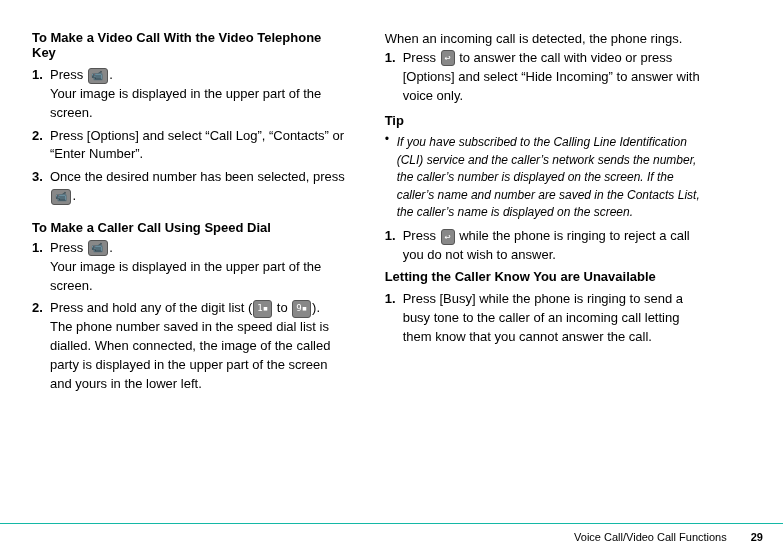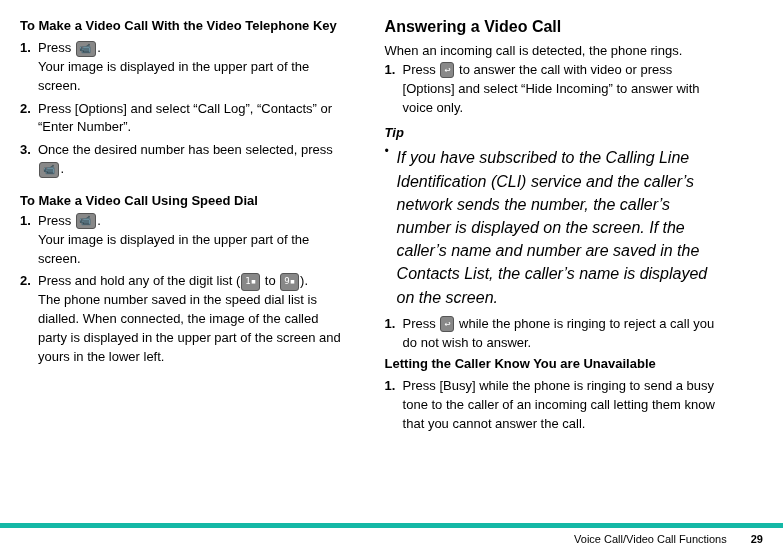--- a/index.html
+++ b/index.html
@@ -15,21 +15,21 @@
       font-family: Arial, Helvetica, sans-serif;
       font-size: 13px;
       color: #000000;
       overflow: hidden;
     }
 
     .page-container {
       display: flex;
       width: 736px;
       height: 549px;
-      padding: 0;
+      padding: 12px;
       justify-content: center;
     }
 
     .left-column {
       width: 390px;
       padding: 18px 18px 18px 20px;
       border-right: none;
     }
 
     .right-column {
@@ -55,21 +55,20 @@
     .main-heading {
       font-size: 16px;
       font-weight: bold;
       margin-bottom: 6px;
       color: #000;
     }
 
     .italic-heading {
       font-size: 13px;
       font-weight: bold;
-      font-style: italic;
       margin-bottom: 4px;
       margin-top: 8px;
       color: #000;
     }
 
     ol {
       list-style: none;
       padding: 0;
       margin: 0;
     }
@@ -113,21 +112,21 @@
       font-size: 9px;
       color: #fff;
       padding: 1px 3px;
       vertical-align: middle;
       font-family: monospace;
       margin: 0 1px;
     }
 
     .tip-text {
       font-style: italic;
-      font-size: 16px;
+      font-size: 12px;
       line-height: 1.45;
       margin-top: 2px;
     }
 
     .tip-container {
       margin-top: 4px;
       margin-bottom: 6px;
     }
 
     .bullet-item {
@@ -145,21 +144,21 @@
     .footer-bar {
       position: absolute;
       bottom: 0;
       left: 0;
       right: 0;
       height: 26px;
       display: flex;
       justify-content: flex-end;
       align-items: center;
       padding-right: 20px;
-      border-top: 5px solid #14b8a6;
+      border-top: 1px solid #14b8a6;
       background: #fff;
       padding-left: 32px;
     }
 
     .footer-text {
       font-size: 11px;
       color: #000;
     }
 
     .footer-page {
@@ -198,21 +197,21 @@
       </li>
 
       <li style="margin-top:4px;">
         <span class="list-num">3.</span>
         <span class="list-content">
           <span>Once the desired number has been selected, press </span><span class="key-icon">📹</span><span>.</span>
         </span>
       </li>
     </ol>
 
-    <div class="subsection-title" style="margin-top:14px;">To Make a Video Call Using Speed Dial</div>
+    <div class="subsection-title" style="margin-top:14px;">To Make a Caller Call Using Speed Dial</div>
 
     <ol>
 
       <li>
         <span class="list-num">1.</span>
         <span class="list-content">
           <span>Press </span><span class="key-icon">📹</span><span>.</span>
           <br>
           <span>Your image is displayed in the upper part of the screen.</span>
         </span>
@@ -223,21 +222,20 @@
         <span class="list-content">
           <span>Press and hold any of the digit list (</span><span class="key-icon-small">1▪</span><span> to </span><span class="key-icon-small">9▪</span><span>).</span>
           <br>
           <span>The phone number saved in the speed dial list is dialled. When connected, the image of the called party is displayed in the upper part of the screen and yours in the lower left.</span>
         </span>
       </li>
     </ol>
   </div>
 
   <div class="right-column">
-    <div class="main-heading">Answering a Video Call</div>
     <p>When an incoming call is detected, the phone rings.</p>
 
     <ol>
       <li>
         <span class="list-num">1.</span>
         <span class="list-content">
           <span>Press </span><span class="key-icon">↩</span><span> to answer the call with video or press [Options] and select “Hide Incoming” to answer with voice only.</span>
         </span>
       </li>
     </ol>

